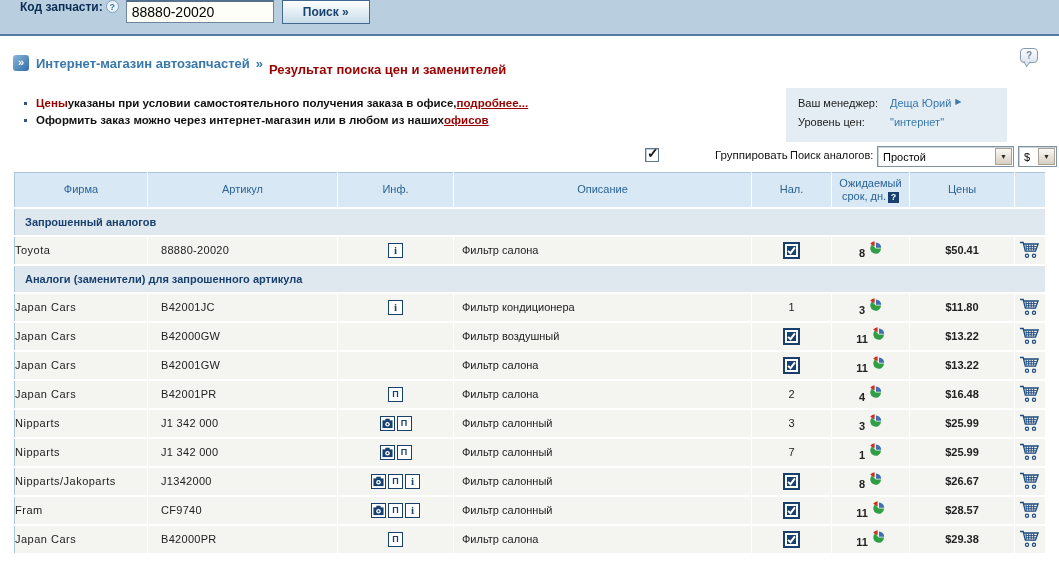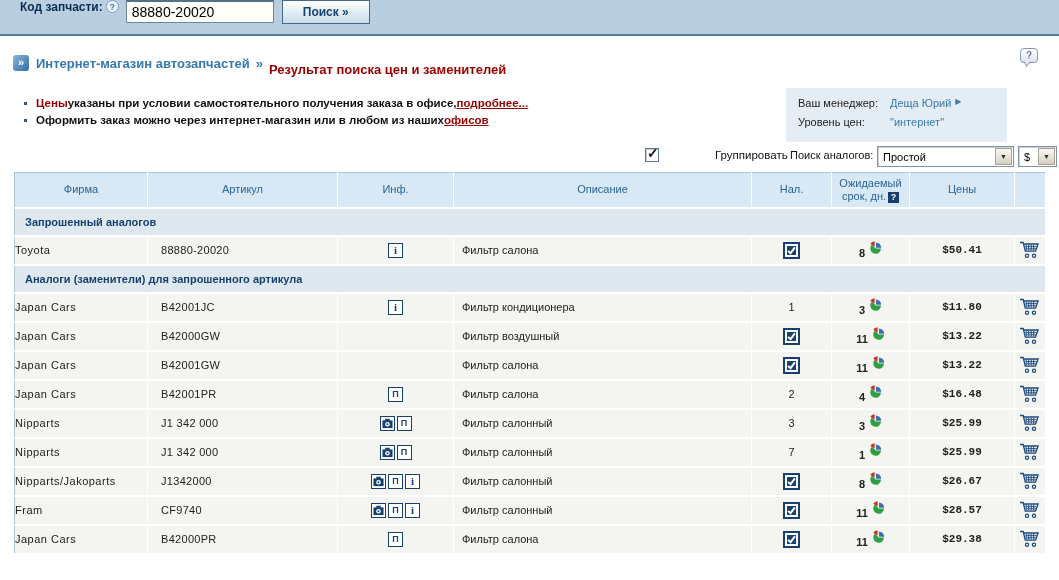--- a/index.html
+++ b/index.html
@@ -76,21 +76,21 @@
   .results-table td { border-right:1px solid #fff; border-bottom:2px solid #fff; vertical-align:middle;
                    font-size:11px; color:#222; }
   .section-row td { height:28px; background:#dfe8ee; color:#17406f; font-weight:bold; padding-left:10px; }
   .item-row td { height:29px; background:#f4f4f1; }
   .cell-brand { padding-left:0; letter-spacing:0.5px; }
   .cell-article { padding-left:13px; letter-spacing:0.3px; }
   .cell-icons { text-align:center; }
   .cell-desc { padding-left:8px; }
   .cell-avail { text-align:center; }
   .cell-term { text-align:center; font-weight:bold; font-size:12px; color:#000; }
-  .cell-price { text-align:center; font-weight:bold; font-size:12.5px; color:#000; font-family:Liberation Mono, monospace; }
+  .cell-price { text-align:center; font-weight:bold; font-size:12.5px; color:#000; font-family:Liberation Sans, sans-serif; }
   .cell-cart { text-align:center; }
 
   .srok-help { display:inline-block; width:11px; height:11px; background:#17406f; color:#fff; font-size:9px;
                font-weight:bold; line-height:11px; text-align:center; margin-left:2px; cursor:pointer; }
 
   .icon-box { display:inline-flex; width:15px; height:15px; border:1px solid #17406f; background:#fff;
               align-items:center; justify-content:center; margin:0 1px; vertical-align:middle; cursor:pointer; }
   .icon-info { font-family:"Liberation Serif",serif; font-size:11px; font-weight:bold; color:#17406f; }
   .icon-window { font-size:9px; font-weight:bold; color:#17406f; }
   .icon-photo { }

